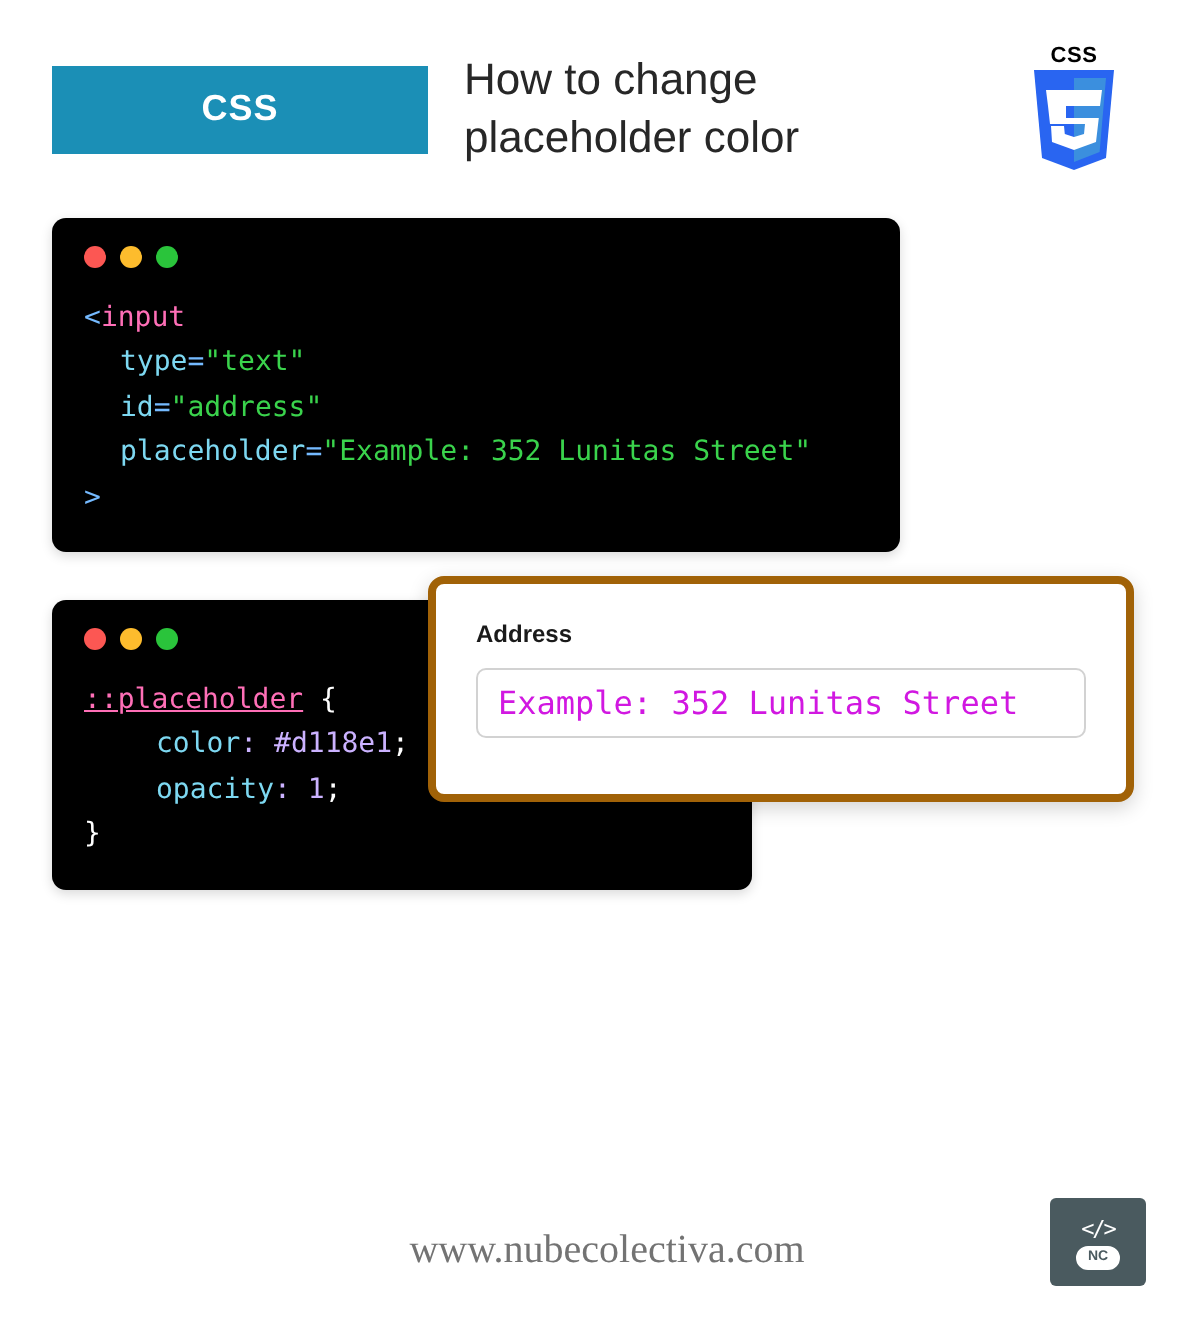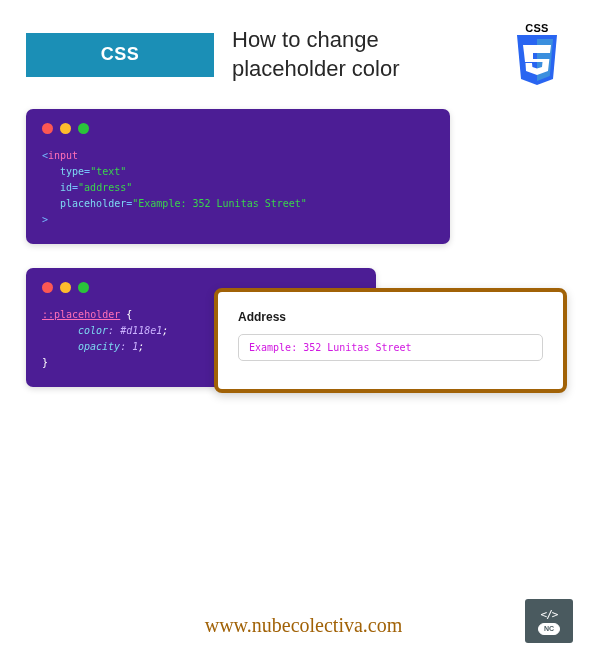--- a/index.html
+++ b/index.html
@@ -51,26 +51,26 @@
       font-size: 11px;
       font-weight: 900;
       letter-spacing: 0.3px;
       color: #000;
       font-family: Arial, sans-serif;
       margin-bottom: 1px;
     }
     
     .code-window {
       margin: 22px 26px 16px 26px;
-      background: #4c1d95;
+      background: #000000;
       border-radius: 7px;
       padding: 14px 16px 16px 16px;
       box-shadow: 0 2px 6px rgba(0,0,0,0.15);
       font-family: "SF Mono", Menlo, Monaco, Consolas, monospace;
-      font-size: 10px;
+      font-size: 14px;
       line-height: 1.6;
     }
     
     .code-window.first { width: 424px; margin-bottom: 6px; }
     .code-window.second { width: 350px; margin-top: 24px; }
     
     .dots { display: flex; gap: 7px; margin-bottom: 14px; }
     .dot { width: 11px; height: 11px; border-radius: 50%; }
     .dot.red { background: #fc5753; }
     .dot.yellow { background: #fdbc2d; }
@@ -83,21 +83,21 @@
     .str { color: #3ad34c; }
     .selector { color: #ff6fb7; text-decoration: underline; }
     .prop { color: #7dd8f1; }
     .colon { color: #cbb2ff; }
     .val { color: #cbb2ff; }
     .semi { color: #ffffff; }
     .brace { color: #ffffff; }
     
     .code-line { white-space: pre; }
     .indent1 { padding-left: 18px; }
-    .indent2 { padding-left: 36px; font-style: italic; }
+    .indent2 { padding-left: 36px; }
     
     .preview-card {
       position: absolute;
       top: 288px;
       left: 214px;
       width: 353px;
       background: #ffffff;
       border: 4px solid #a16207;
       border-radius: 8px;
       padding: 18px 20px 28px 20px;
@@ -111,37 +111,37 @@
       color: #1a1a1a;
       margin-bottom: 10px;
     }
     
     .preview-input {
       width: 100%;
       border: 1px solid #d2d2d2;
       border-radius: 5px;
       padding: 7px 10px;
       font-family: monospace;
-      font-size: 10px;
+      font-size: 16px;
     }
     
     .preview-input::placeholder {
       color: #d118e1;
       opacity: 1;
       font-family: monospace;
     }
     
     .footer {
       position: absolute;
       bottom: 22px;
       left: 14px;
       right: 0;
       text-align: center;
       font-size: 20px;
-      color: #a16207;
+      color: #737373;
       font-family: Georgia, serif;
     }
     
     .nc-logo {
       position: absolute;
       bottom: 16px;
       right: 20px;
       width: 48px;
       height: 44px;
       background: #4a5a5f;

